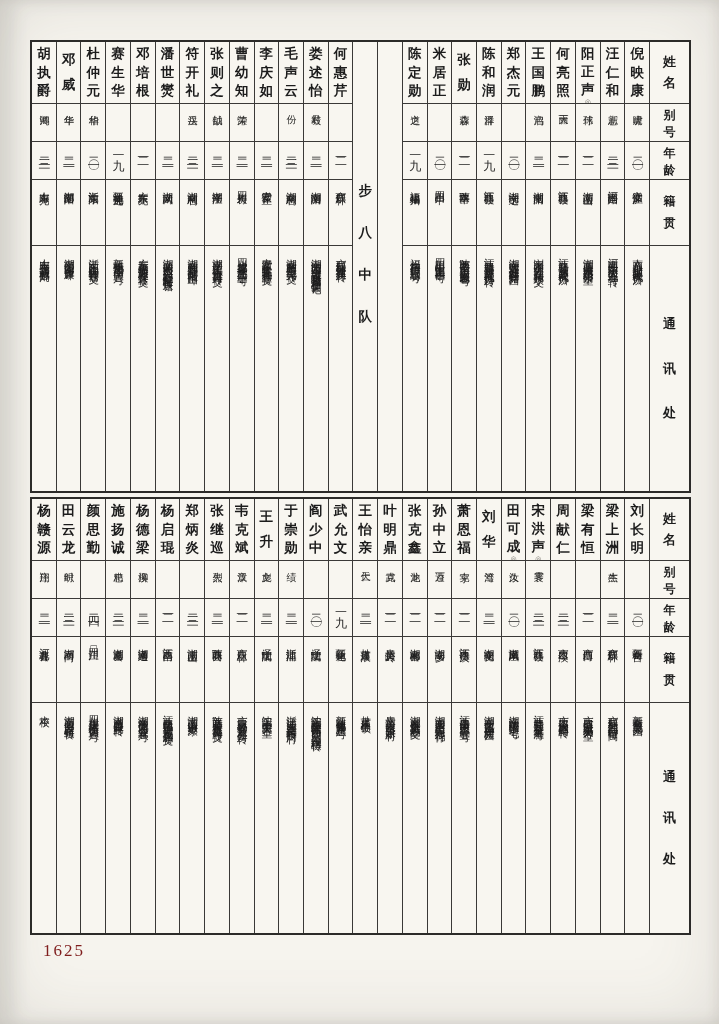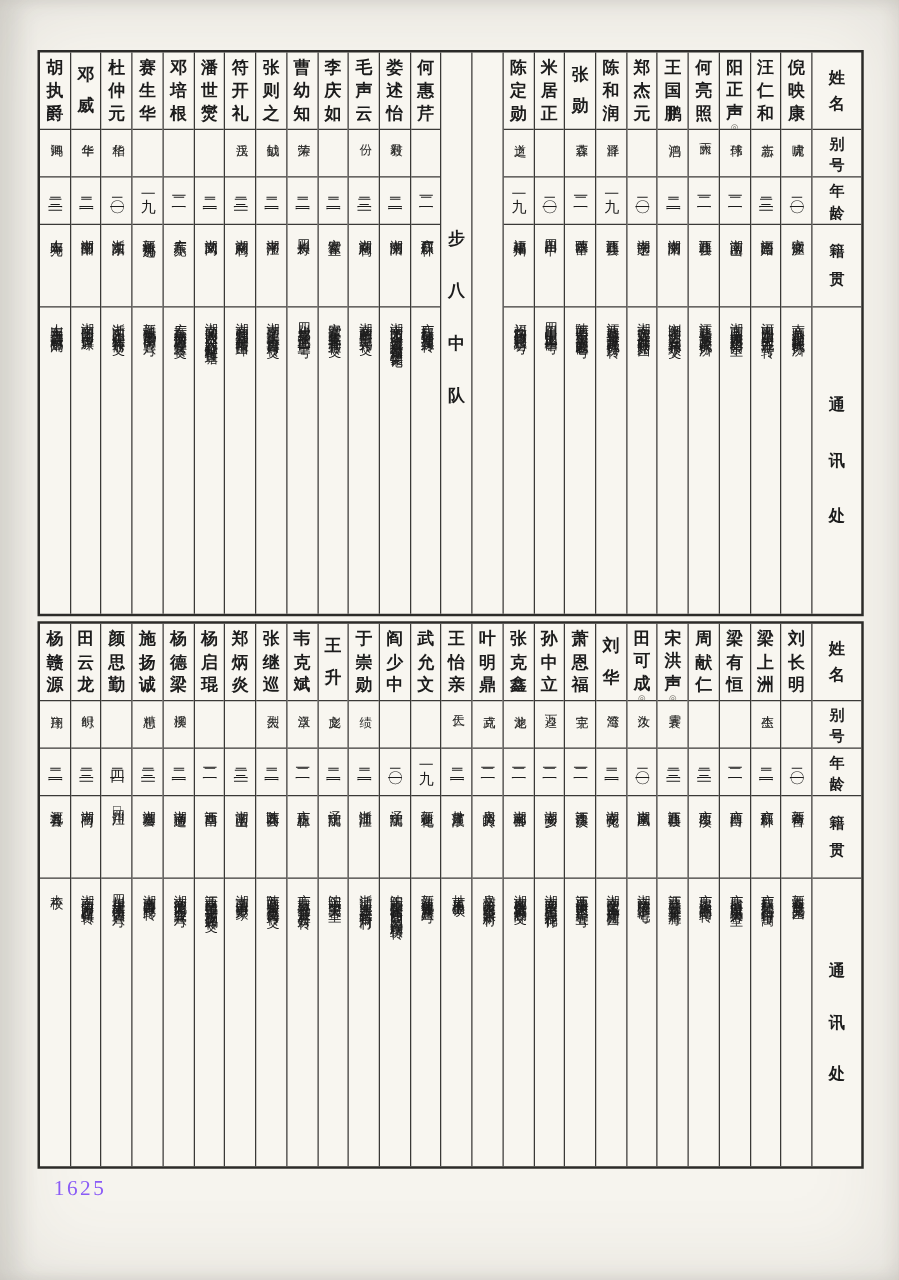--- a/index.html
+++ b/index.html
@@ -64,21 +64,21 @@
   .mark{font-size:7px;line-height:7px;color:#6a675f;}
   
   .col.sep{justify-content:flex-start;}
   .col.sep .lbl{
     display:flex;flex-direction:column;align-items:center;
     padding-top:140px;gap:24px;
     font-size:13.5px;font-weight:700;
   }
   .pagenum{
     position:absolute;left:43px;top:941px;
-    font-size:17px;letter-spacing:2px;color:#8b5cf6;
+    font-size:17px;letter-spacing:2px;color:#7f1d1d;
     font-family:"Liberation Serif","DejaVu Serif",serif;
   }
 </style>
 </head>
 <body>
 
 <div class="sheet">
 
   <div class="rtable t-top" id="table-top">
     <div class="col hdr">

